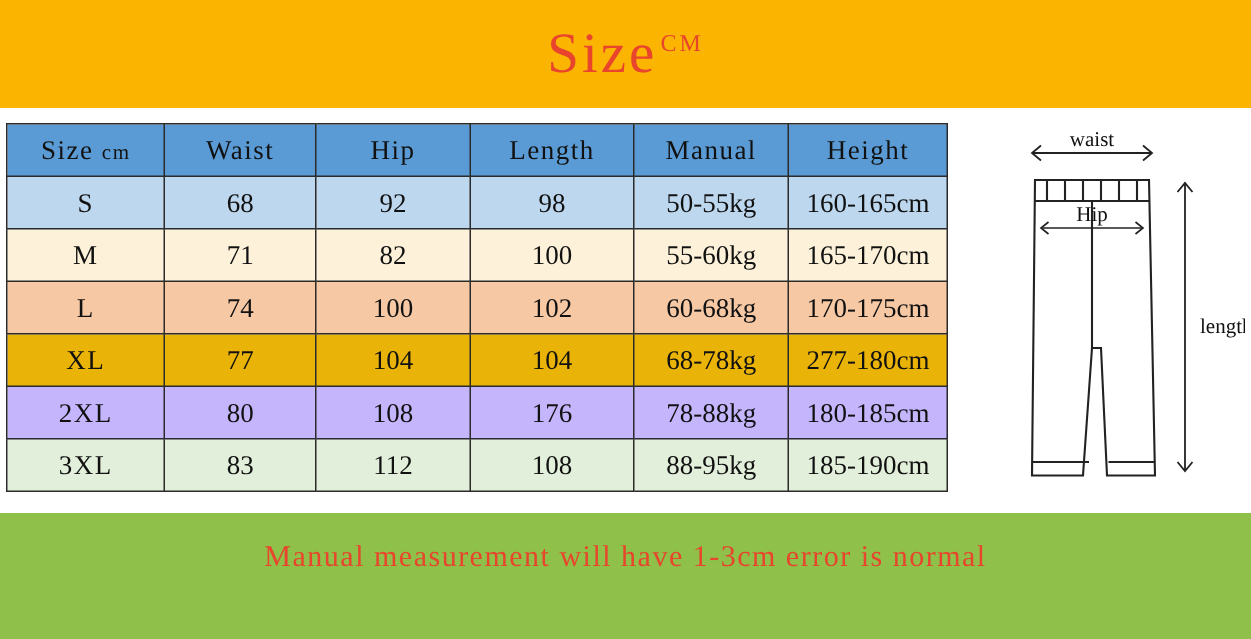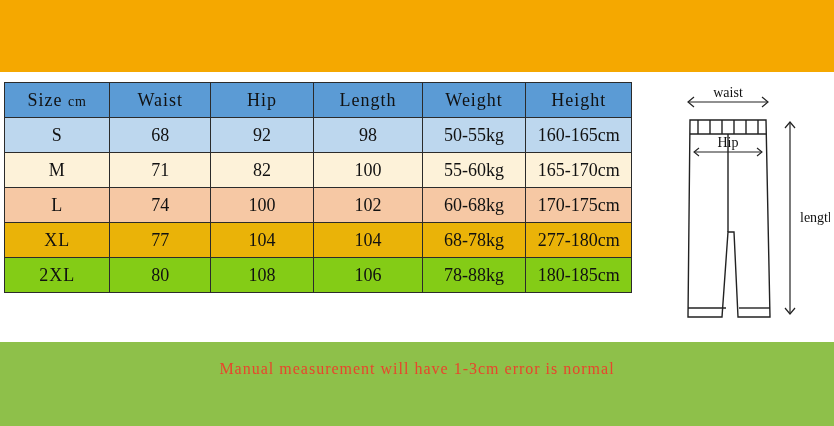--- a/index.html
+++ b/index.html
@@ -64,61 +64,66 @@
   th.col-hip{width:103px;}
   th.col-length{width:108px;}
   th.col-weight{width:103px;}
   th.col-height{width:105px;}
   .unit-sm{font-size:14px;}
 
   .rowS td{background:#bdd7ee;}
   .rowM td{background:#fdf2d9;}
   .rowL td{background:#f6c8a4;}
   .rowXL td{background:#eab308;}
-  .row2XL td{background:#84cc16;color:#fff;}
+  .row2XL td{background:#c4b5fd;color:#fff;}
   .row3XL td{background:#e2efda;}
   td.lbl{font-size:21px;letter-spacing:1px;}
 
   
   .illus{
     position:absolute;left:640px;top:10px;width:190px;height:250px;
   }
   .illus svg{display:block;}
 
   
   .footer{
     position:absolute;left:0;top:342px;width:834px;height:84px;
     background:#8ec04a;
     display:flex;align-items:flex-start;justify-content:center;
   }
   .footer-text{
     margin-top:18px;
     color:#e8452c;
-    font-size:16px;
+    font-size:20px;
     letter-spacing:1px;
     font-family:"Liberation Serif", serif;
     white-space:nowrap;
   }
 </style>
 </head>
 <body>
 
 <div class="page">
 
+  <div class="title-band">
+    <div class="title-text">
+      <span>Size</span><span class="title-unit">CM</span>
+    </div>
+  </div>
 
   <div class="content">
 
     <table class="size-table">
       <thead>
         <tr>
           <th class="col-size"><span>Size</span> <span class="unit-sm">cm</span></th>
           <th class="col-waist">Waist</th>
           <th class="col-hip">Hip</th>
           <th class="col-length">Length</th>
-          <th class="col-weight">Weight</th>
+          <th class="col-weight">Manual</th>
           <th class="col-height">Height</th>
         </tr>
       </thead>
       <tbody>
         <tr class="rowS">
           <td class="lbl">S</td>
           <td>68</td>
           <td>92</td>
           <td>98</td>
           <td>50-55kg</td>
@@ -145,23 +150,31 @@
           <td>77</td>
           <td>104</td>
           <td>104</td>
           <td>68-78kg</td>
           <td>277-180cm</td>
         </tr>
         <tr class="row2XL">
           <td class="lbl">2XL</td>
           <td>80</td>
           <td>108</td>
-          <td>106</td>
+          <td>176</td>
           <td>78-88kg</td>
           <td>180-185cm</td>
+        </tr>
+        <tr class="row3XL">
+          <td class="lbl">3XL</td>
+          <td>83</td>
+          <td>112</td>
+          <td>108</td>
+          <td>88-95kg</td>
+          <td>185-190cm</td>
         </tr>
       </tbody>
     </table>
 
     <div class="illus">
       <svg width="190" height="250" viewBox="0 0 190 250">
 
         <g stroke="#222" stroke-width="1.2" fill="none">
           <line x1="48" y1="20" x2="128" y2="20"></line>
           <polyline points="54,15 48,20 54,25"></polyline>

